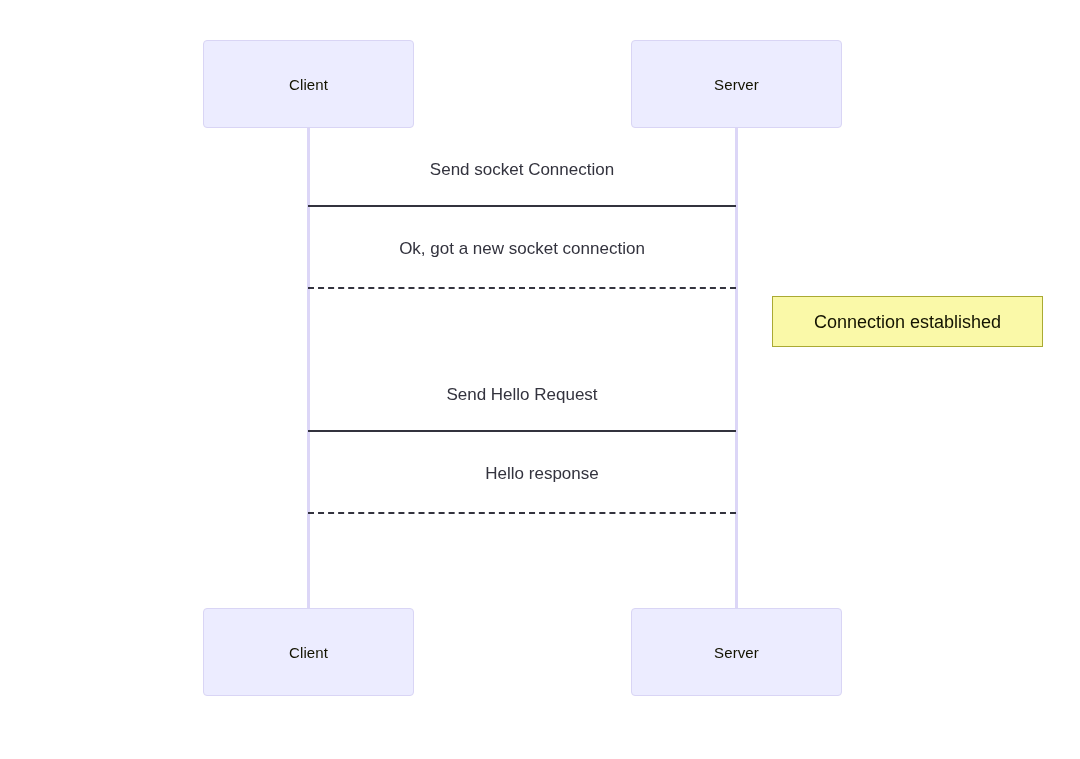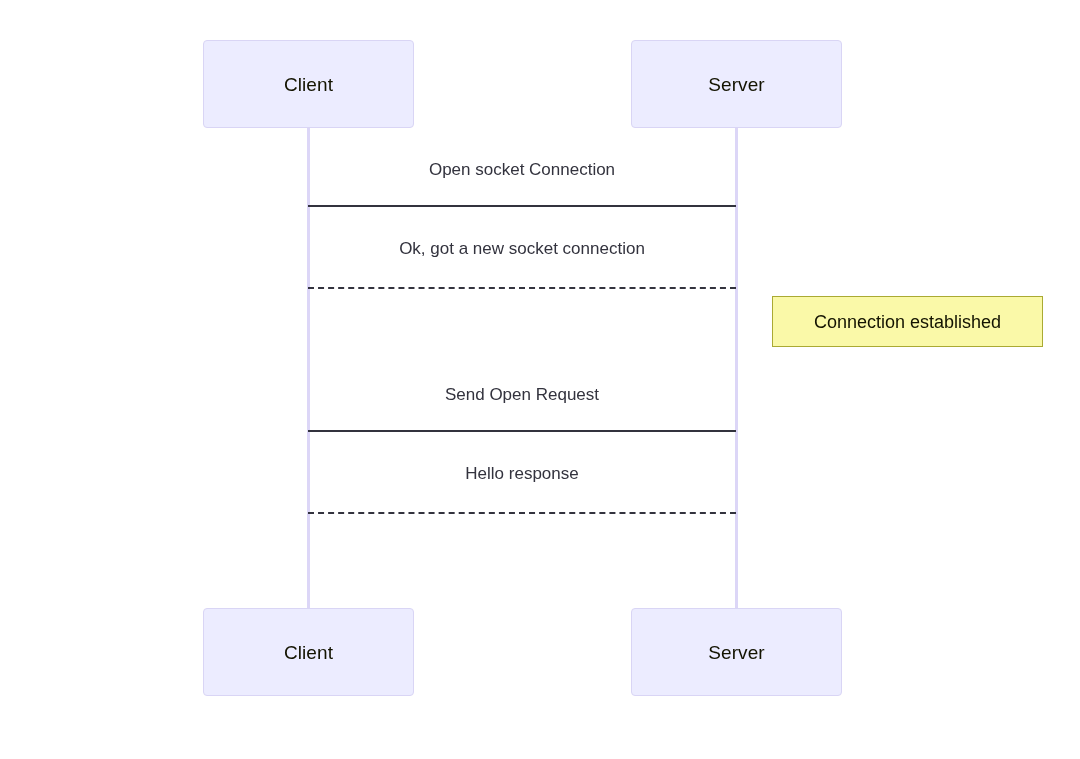--- a/index.html
+++ b/index.html
@@ -25,21 +25,21 @@
     box-sizing: border-box;
     background: #ECECFF;
     border: 1px solid #D9D5F5;
     border-radius: 4px;
     display: flex;
     align-items: center;
     justify-content: center;
     z-index: 5;
   }
   .actor-label {
-    font-size: 19px;
+    font-size: 15px;
     color: #131300;
     font-family: "Liberation Sans", "DejaVu Sans", sans-serif;
     letter-spacing: 0.1px;
     line-height: 1;
   }
 
   
   .lifeline {
     position: absolute;
     width: 3px;
@@ -100,30 +100,30 @@
   <div class="lifeline" style="left:735px; top:128px; height:480px;"></div>
 
   <div class="actor-box" style="left:203px; top:40px; width:211px; height:88px;">
     <span class="actor-label">Client</span>
   </div>
 
   <div class="actor-box" style="left:631px; top:40px; width:211px; height:88px;">
     <span class="actor-label">Server</span>
   </div>
 
-  <div class="msg-label" style="left:308px; top:161px; width:428px;">Open socket Connection</div>
+  <div class="msg-label" style="left:308px; top:161px; width:428px;">Send socket Connection</div>
   <div class="msg-line solid" style="left:308px; top:205px; width:428px;"></div>
 
   <div class="msg-label" style="left:308px; top:240px; width:428px;">Ok, got a new socket connection</div>
   <div class="msg-line dashed" style="left:308px; top:287px; width:428px;"></div>
 
-  <div class="msg-label" style="left:308px; top:386px; width:428px;">Send Open Request</div>
+  <div class="msg-label" style="left:308px; top:386px; width:428px;">Send Hello Request</div>
   <div class="msg-line solid" style="left:308px; top:430px; width:428px;"></div>
 
-  <div class="msg-label" style="left:308px; top:465px; width:428px;">Hello response</div>
+  <div class="msg-label" style="left:308px; top:465px; width:428px;padding-left:20px;">Hello response</div>
   <div class="msg-line dashed" style="left:308px; top:512px; width:428px;"></div>
 
   <div class="note-box" style="left:772px; top:296px; width:271px; height:51px;">
     <span class="note-label">Connection established</span>
   </div>
 
 
   <div class="actor-box" style="left:203px; top:608px; width:211px; height:88px;">
     <span class="actor-label">Client</span>
   </div>

